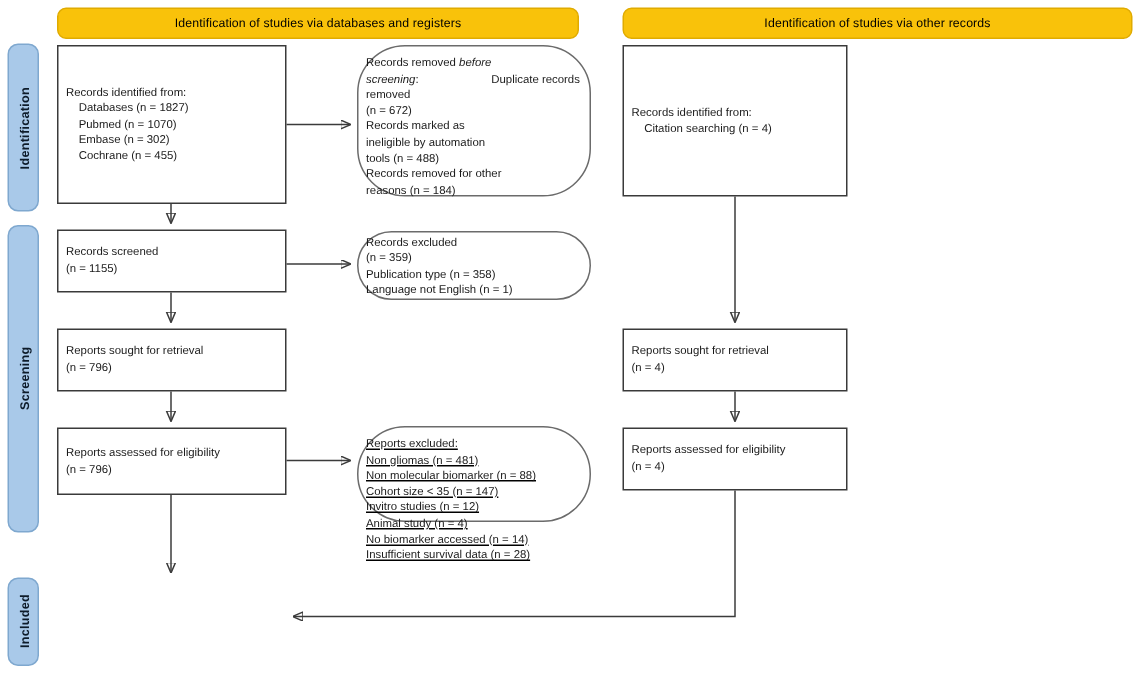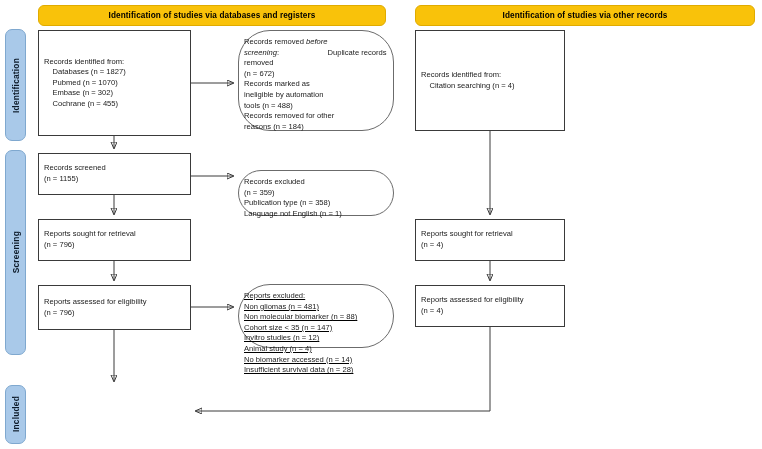--- a/index.html
+++ b/index.html
@@ -12,21 +12,21 @@
   }
   #stage{position:relative;width:762px;height:449px;}
 
   .banner{
     position:absolute;
     background:#f9c20a;
     border:1px solid #e0ab00;
     border-radius:6px;
     color:#000;
     font-size:8.2px;
-    font-weight:bold;
+    font-weight:normal;
     letter-spacing:.1px;
     display:flex;align-items:center;justify-content:center;
     text-align:center;
     box-sizing:border-box;
   }
 
   .stage-bar{
     position:absolute;
     background:#a9c9e9;
     border:1px solid #7fa8cf;
@@ -122,21 +122,21 @@
   <div class="node thin top" style="left:238px;top:30px;width:156px;height:101px;">
     <div class="txt"><span>Records removed </span><span class="ital">before</span><br><span class="ital">screening</span><span>:</span><span style="white-space:pre-wrap;margin-left:40px;">    Duplicate records removed
 (n = 672)
 Records marked as
 ineligible by automation
 tools (n = 488)
 Records removed for other
 reasons (n = 184)</span></div>
   </div>
 
-  <div class="node thin top" style="left:238px;top:170px;width:156px;height:46px;">
+  <div class="node thin top" style="left:238px;top:154px;width:156px;height:46px;align-items:flex-end;">
     <div class="txt">Records excluded
 (n = 359)
 Publication type (n = 358)
 Language not English (n = 1)</div>
   </div>
 
   <div class="node thin top" style="left:238px;top:284px;width:156px;height:64px;text-decoration:underline;">
     <div class="txt">Reports excluded:
 Non gliomas (n = 481)
 Non molecular biomarker (n = 88)

